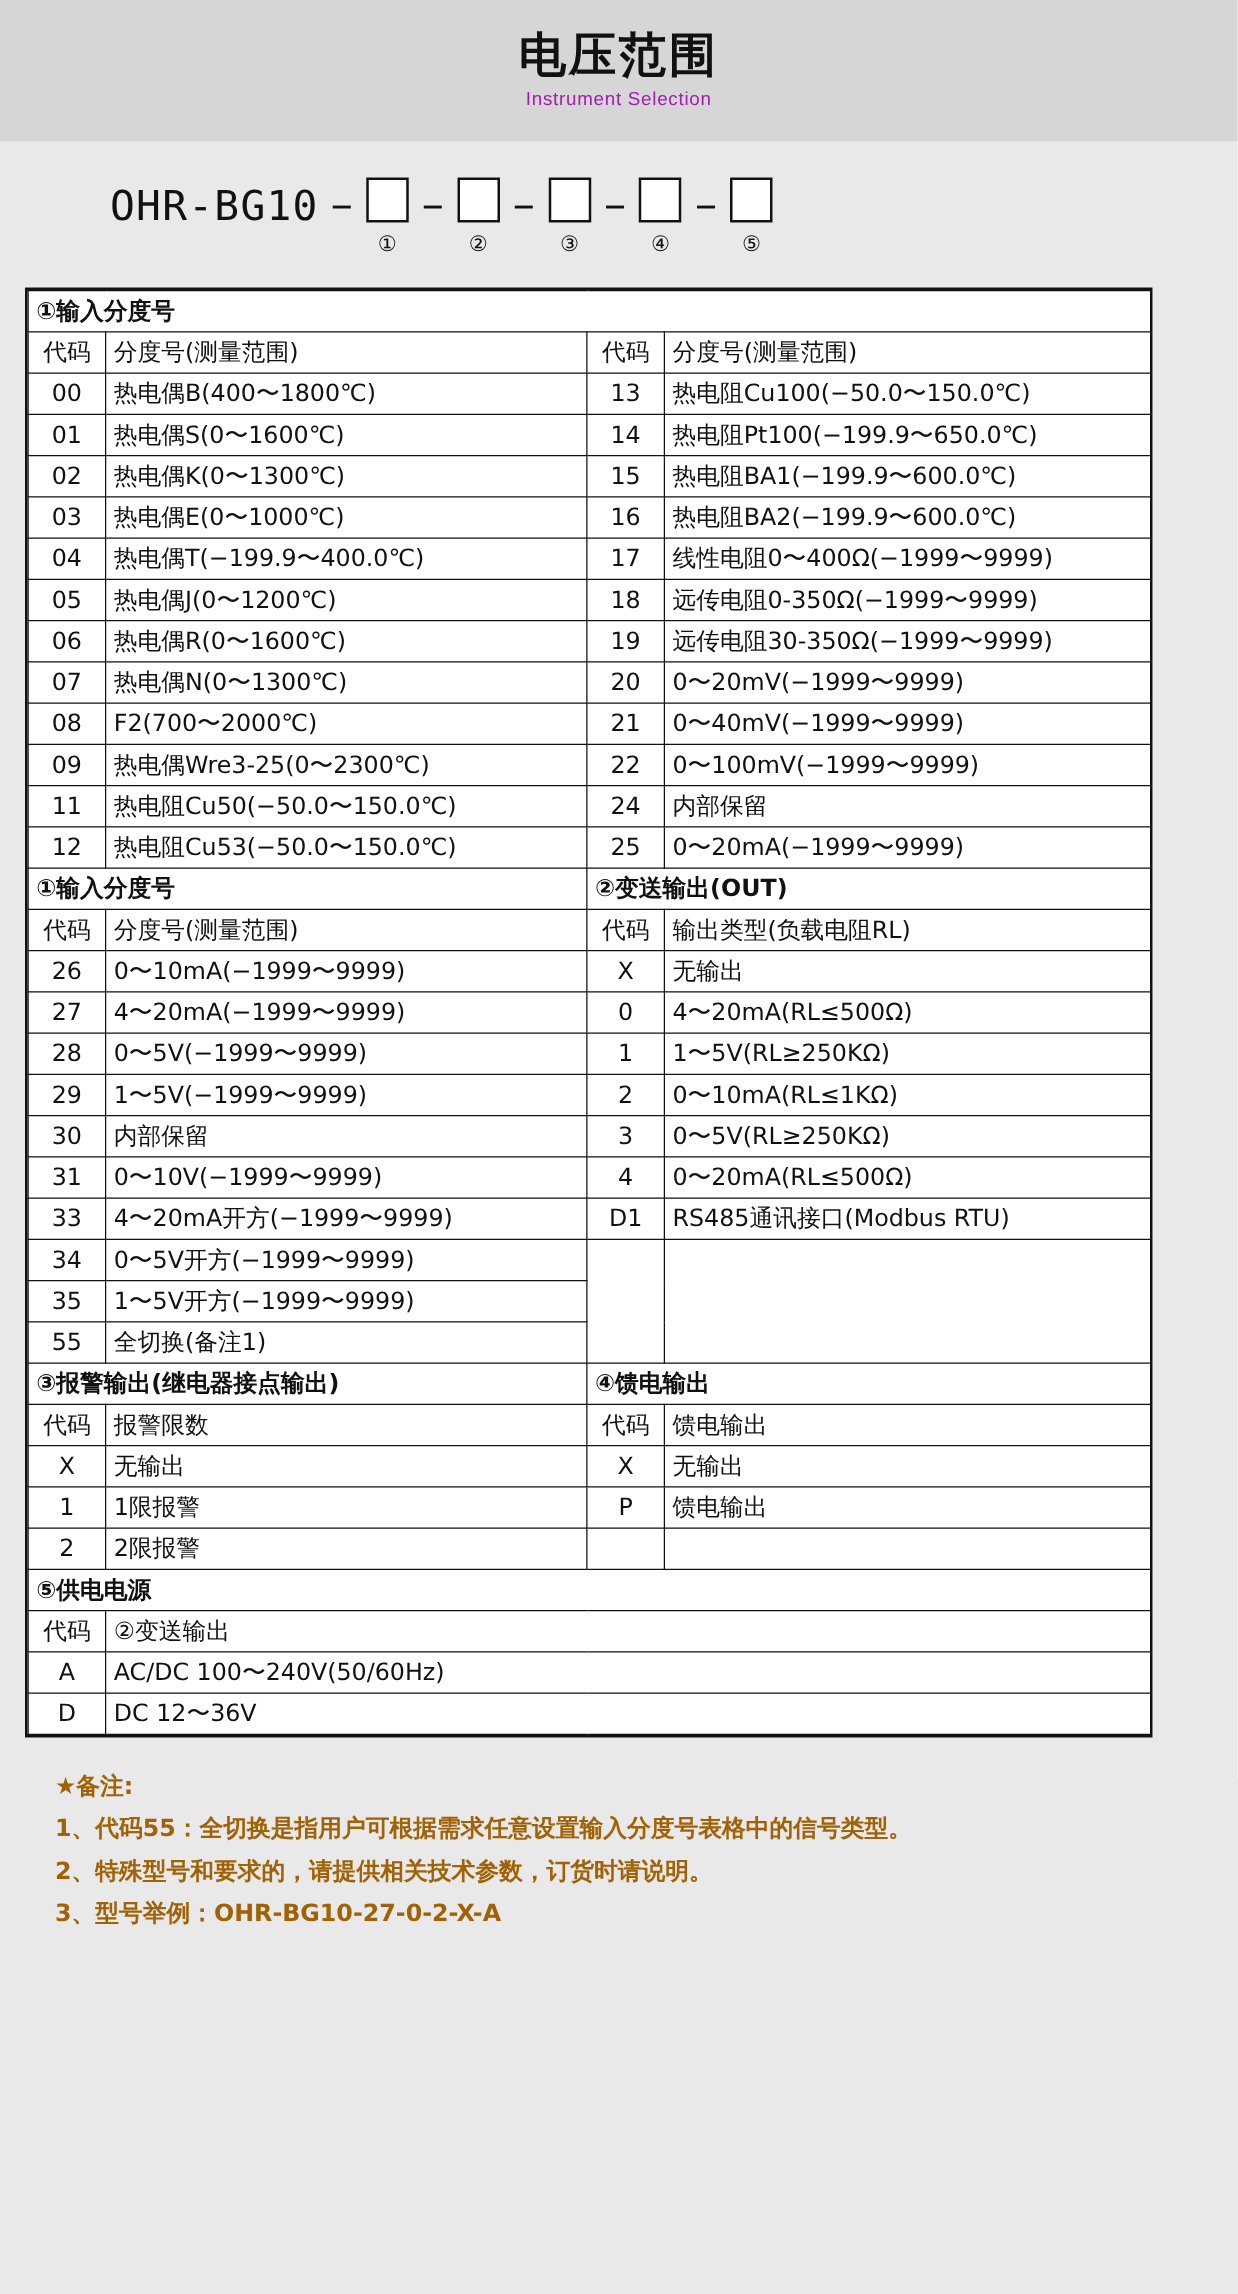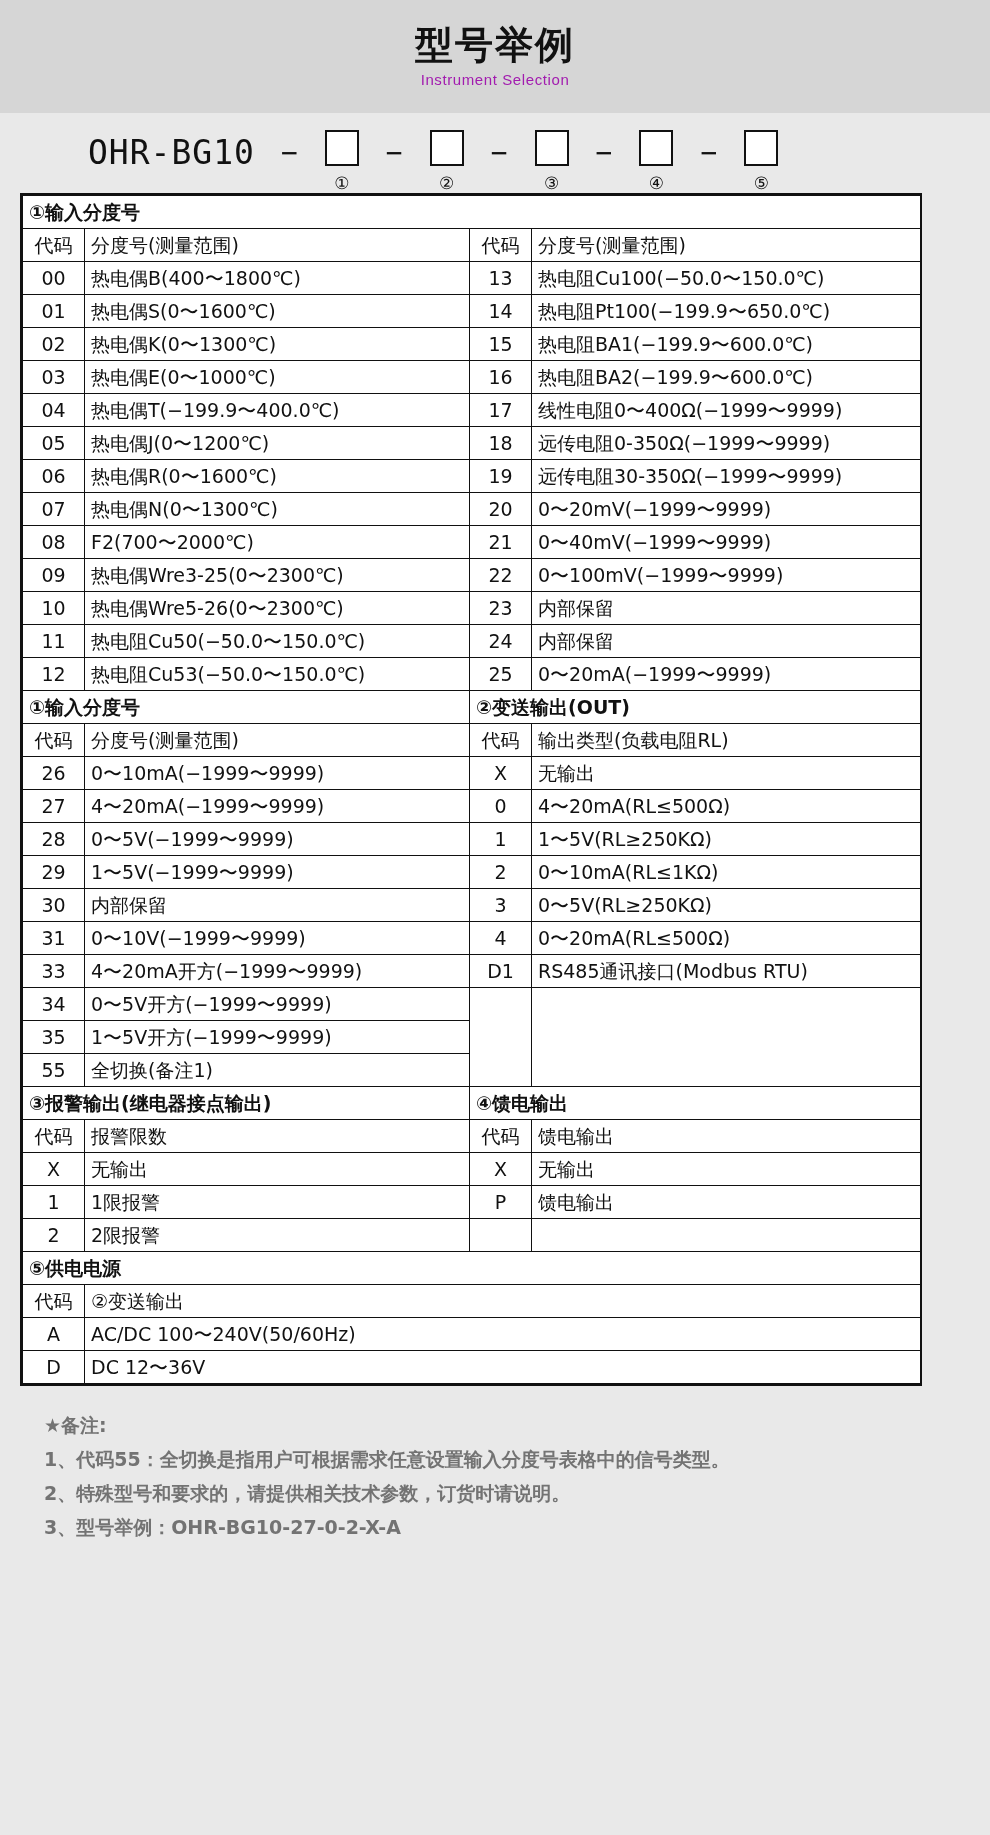--- a/index.html
+++ b/index.html
@@ -42,27 +42,26 @@
   .header-sub {
     font-family: "Liberation Sans", sans-serif;
     font-size: 15px;
     color: #a21caf;
     letter-spacing: 0.6px;
     margin-top: 4px;
   }
   
   .model-row {
     position: relative;
-    height: 80px;
-    padding-top: 17px;
+    height: 117px;
+    padding-top: 29px;
     box-sizing: border-box;
     display: flex;
     align-items: flex-start;
     padding-left: 88px;
-    gap: 16px;
   }
   .model-name {
     font-family: "DejaVu Sans Mono", monospace;
     font-size: 33px;
     letter-spacing: 1px;
     line-height: 46px;
     color: #111;
   }
   .dash {
     font-family: "DejaVu Sans Mono", monospace;
@@ -140,35 +139,35 @@
   td.blank {
     height: 30px;
   }
   .nobt { border-top: none !important; }
   .nobb { border-bottom: none !important; }
   
   .notes {
     margin: 22px 44px 16px 44px;
     font-family: "DejaVu Sans", sans-serif;
     font-size: 19px;
-    color: #737373;
+    color: #a16207;
     line-height: 34px;
     font-weight: bold;
   }
   .notes .nline {
     white-space: nowrap;
   }
 </style>
 </head>
 <body>
 
 <div class="page">
 
   <div class="header">
-    <div class="header-title">型号举例</div>
+    <div class="header-title">电压范围</div>
     <div class="header-sub">Instrument Selection</div>
   </div>
 
   <div class="model-row">
     <span class="model-name">OHR-BG10</span>
 
     <span class="dash">−</span>
     <span class="slot-wrap">
       <span class="slot-box"></span>
       <span class="slot-num">①</span>
@@ -273,26 +272,20 @@
         <td class="code">21</td>
         <td class="txt">0〜40mV(−1999〜9999)</td>
       </tr>
       <tr>
         <td class="code">09</td>
         <td class="txt">热电偶Wre3-25(0〜2300℃)</td>
         <td class="code">22</td>
         <td class="txt">0〜100mV(−1999〜9999)</td>
       </tr>
       <tr>
-        <td class="code">10</td>
-        <td class="txt">热电偶Wre5-26(0〜2300℃)</td>
-        <td class="code">23</td>
-        <td class="txt">内部保留</td>
-      </tr>
-      <tr>
         <td class="code">11</td>
         <td class="txt">热电阻Cu50(−50.0〜150.0℃)</td>
         <td class="code">24</td>
         <td class="txt">内部保留</td>
       </tr>
       <tr>
         <td class="code">12</td>
         <td class="txt">热电阻Cu53(−50.0〜150.0℃)</td>
         <td class="code">25</td>
         <td class="txt">0〜20mA(−1999〜9999)</td>

